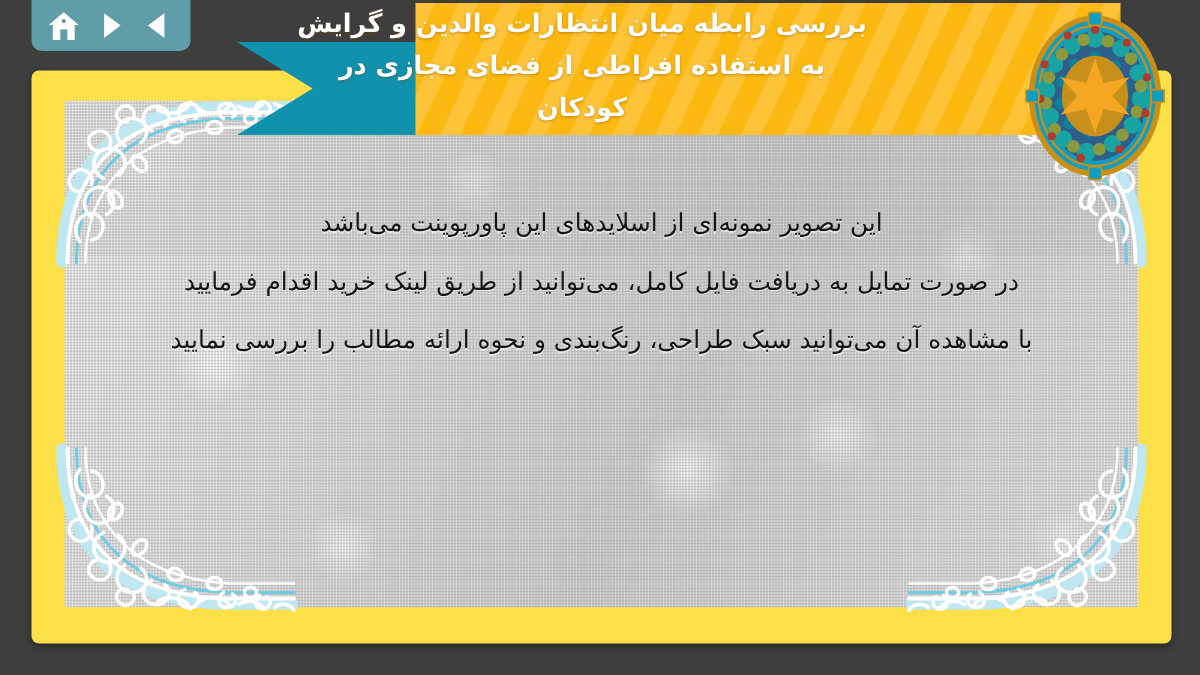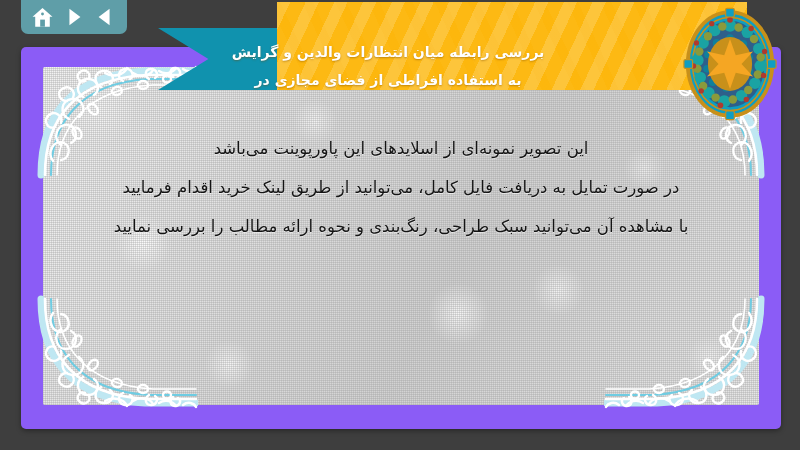--- a/index.html
+++ b/index.html
@@ -36,21 +36,21 @@
     display:flex; align-items:center; justify-content:center;
     cursor:pointer;
   }
   .navbtn svg { display:block; }
 
   
   .slide {
     position:absolute;
     left:21px; top:47px;
     width:760px; height:382px;
-    background:#8b5cf6;
+    background:#fde047;
     border-radius:5px;
     box-shadow:0 2px 5px rgba(0,0,0,.35);
     overflow:hidden;
     z-index:10;
   }
 
   
   .panel {
     position:absolute;
     left:22px; top:20px; right:22px; bottom:24px;
@@ -137,26 +137,25 @@
         rgba(0,0,0,0) 10px, rgba(0,0,0,0) 30px);
     opacity:.85;
   }
   .ribbon-title {
     position:absolute;
     left:0; right:24px; top:2px;
     padding:0 14px;
     direction:rtl;
     text-align:center;
     color:#ffffff;
-    font-size:14px;
+    font-size:17px;
     line-height:28px;
     font-weight:700;
     text-shadow:0 1px 2px rgba(120,70,0,.45);
     z-index:33;
-    margin-top:36px;
   }
 
   
   .medallion {
     position:absolute;
     right:22px; top:6px;
     width:96px; height:116px;
     z-index:36;
   }
   .medallion svg { display:block; width:100%; height:100%; }
@@ -313,20 +312,21 @@
     </div>
 
   </div>
 
   <div class="ribbon-wrap">
     <div class="ribbon-tail"></div>
     <div class="ribbon"></div>
     <div class="ribbon-title">
       <div>بررسی رابطه میان انتظارات والدین و گرایش</div>
       <div>به استفاده افراطی از فضای مجازی در</div>
+      <div>کودکان</div>
     </div>
   </div>
 
   <div class="medallion">
     <svg viewBox="0 0 100 120">
       <defs>
         <clipPath id="mclip">
             <ellipse cx="50" cy="60" rx="43" ry="53"></ellipse>
           </clipPath>
       </defs>

